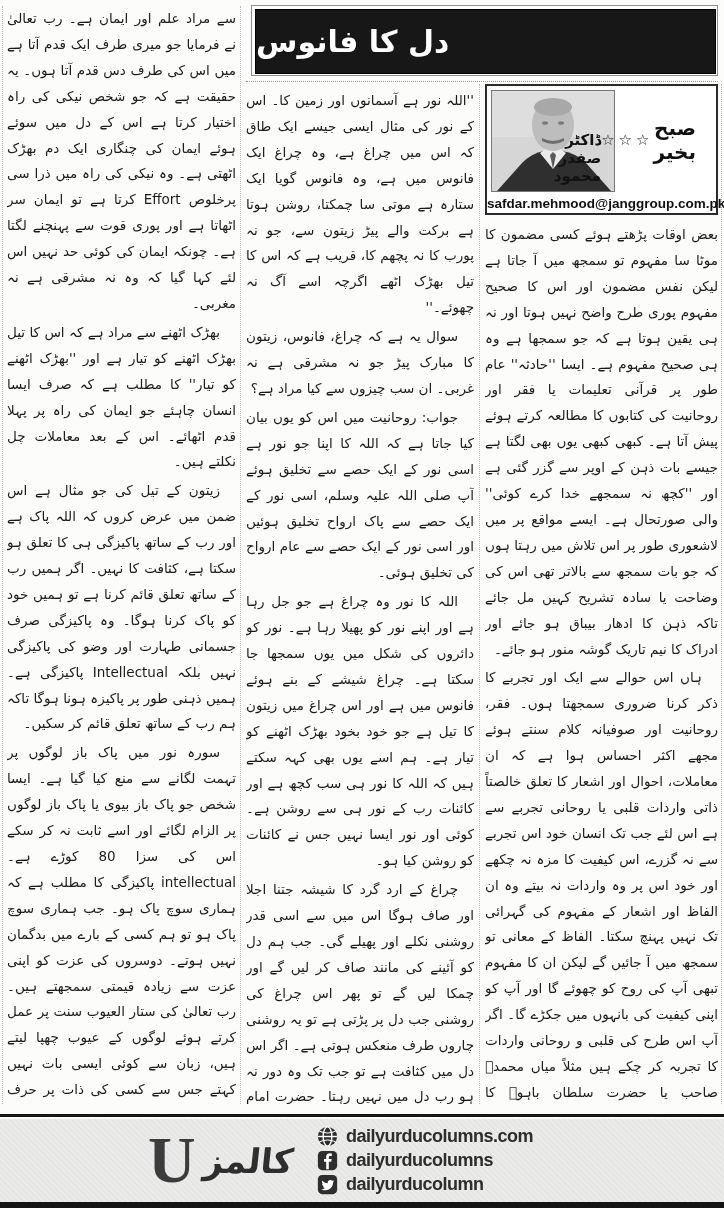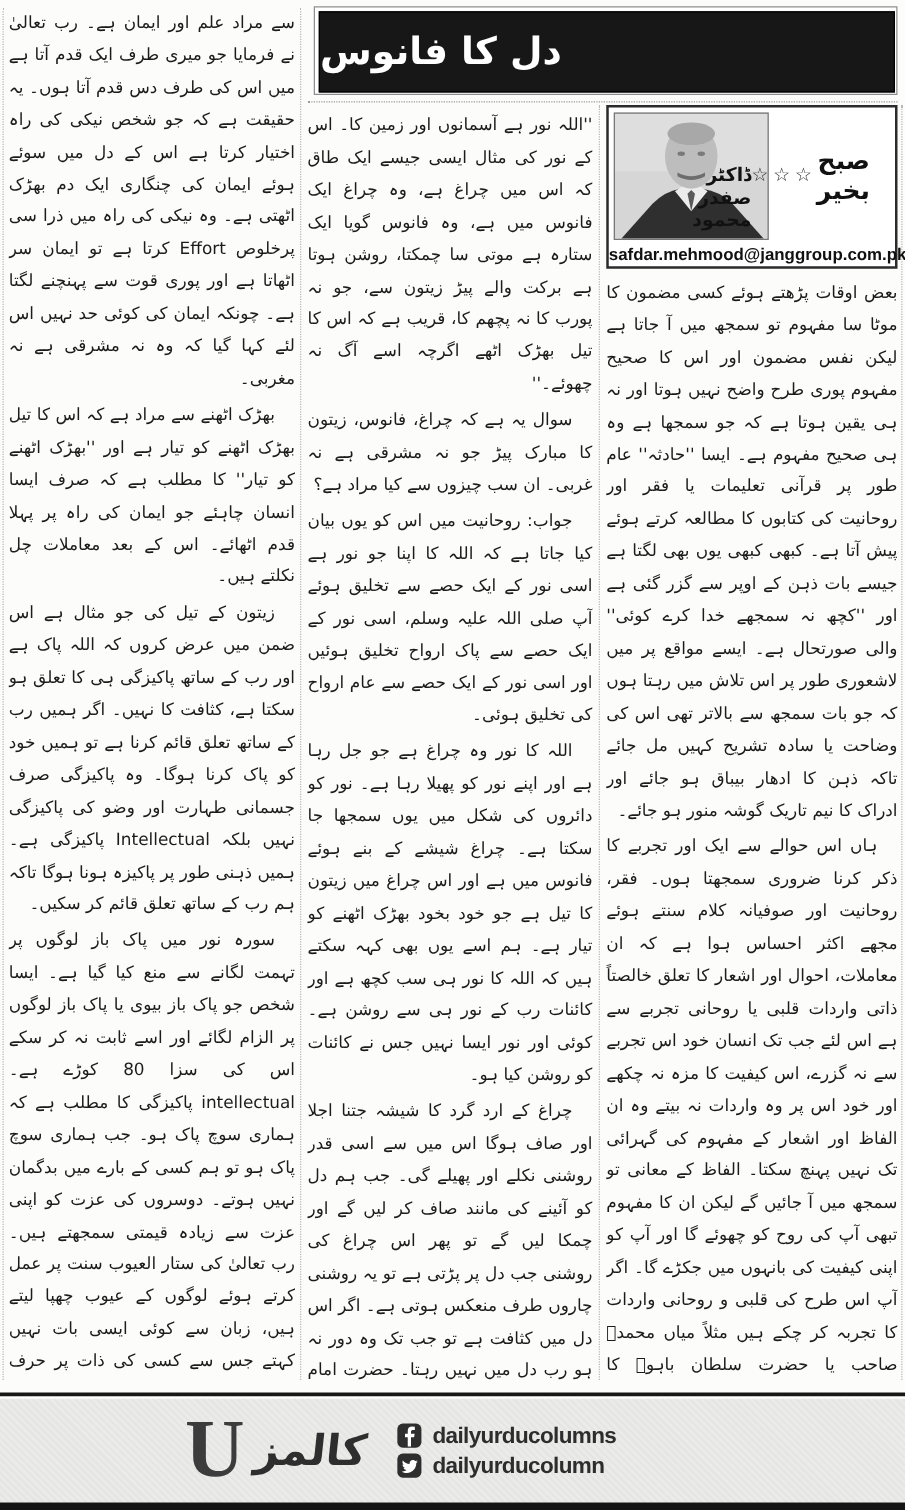--- a/index.html
+++ b/index.html
@@ -120,20 +120,30 @@
   <div id="rule-top"></div>
   <div class="footer">
     <div class="footer-inner">
       <div class="logo">
         <span class="logo-u">U</span>
         <span class="logo-kalam">کالمز</span>
       </div>
       <div class="social">
         <div class="social-row">
           <svg class="sicon" viewBox="0 0 24 24">
+            <circle cx="12" cy="12" r="11" fill="#2e2e2f"></circle>
+            <ellipse cx="12" cy="12" rx="5" ry="11" fill="none" stroke="#fff" stroke-width="1.6"></ellipse>
+            <line x1="1" y1="12" x2="23" y2="12" stroke="#fff" stroke-width="1.6"></line>
+            <path d="M3 6 Q12 10 21 6" fill="none" stroke="#fff" stroke-width="1.4"></path>
+            <path d="M3 18 Q12 14 21 18" fill="none" stroke="#fff" stroke-width="1.4"></path>
+          </svg>
+          <span class="social-label">dailyurducolumns.com</span>
+        </div>
+        <div class="social-row">
+          <svg class="sicon" viewBox="0 0 24 24">
             <rect x="1" y="1" width="22" height="22" rx="5" fill="#2e2e2f"></rect>
             <path d="M13.5 22 L13.5 13.5 L16.3 13.5 L16.8 10.2 L13.5 10.2 L13.5 8.2 Q13.5 6.8 15 6.8 L17 6.8 L17 3.9 Q15.9 3.7 14.6 3.7 Q10.5 3.7 10.5 7.8 L10.5 10.2 L8 10.2 L8 13.5 L10.5 13.5 L10.5 22 Z" fill="#fff"></path>
           </svg>
           <span class="social-label">dailyurducolumns</span>
         </div>
         <div class="social-row">
           <svg class="sicon" viewBox="0 0 24 24">
             <rect x="1" y="1" width="22" height="22" rx="5" fill="#2e2e2f"></rect>
             <path d="M19.6 8.2c-.5.2-1.1.4-1.6.5.6-.4 1-.9 1.3-1.6-.6.3-1.2.6-1.9.7-.5-.6-1.3-1-2.2-1-1.6 0-3 1.3-3 3 0 .2 0 .5.1.7-2.5-.1-4.7-1.3-6.2-3.2-.3.5-.4 1-.4 1.5 0 1 .5 2 1.3 2.5-.5 0-.9-.1-1.3-.4 0 1.5 1 2.7 2.4 3-.3.1-.5.1-.8.1-.2 0-.4 0-.6-.1.4 1.2 1.5 2.1 2.8 2.1-1 .8-2.3 1.3-3.7 1.3h-.7c1.3.9 2.9 1.4 4.6 1.4 5.5 0 8.6-4.6 8.6-8.6v-.4c.5-.4 1-.9 1.3-1.5z" fill="#fff"></path>
           </svg>

